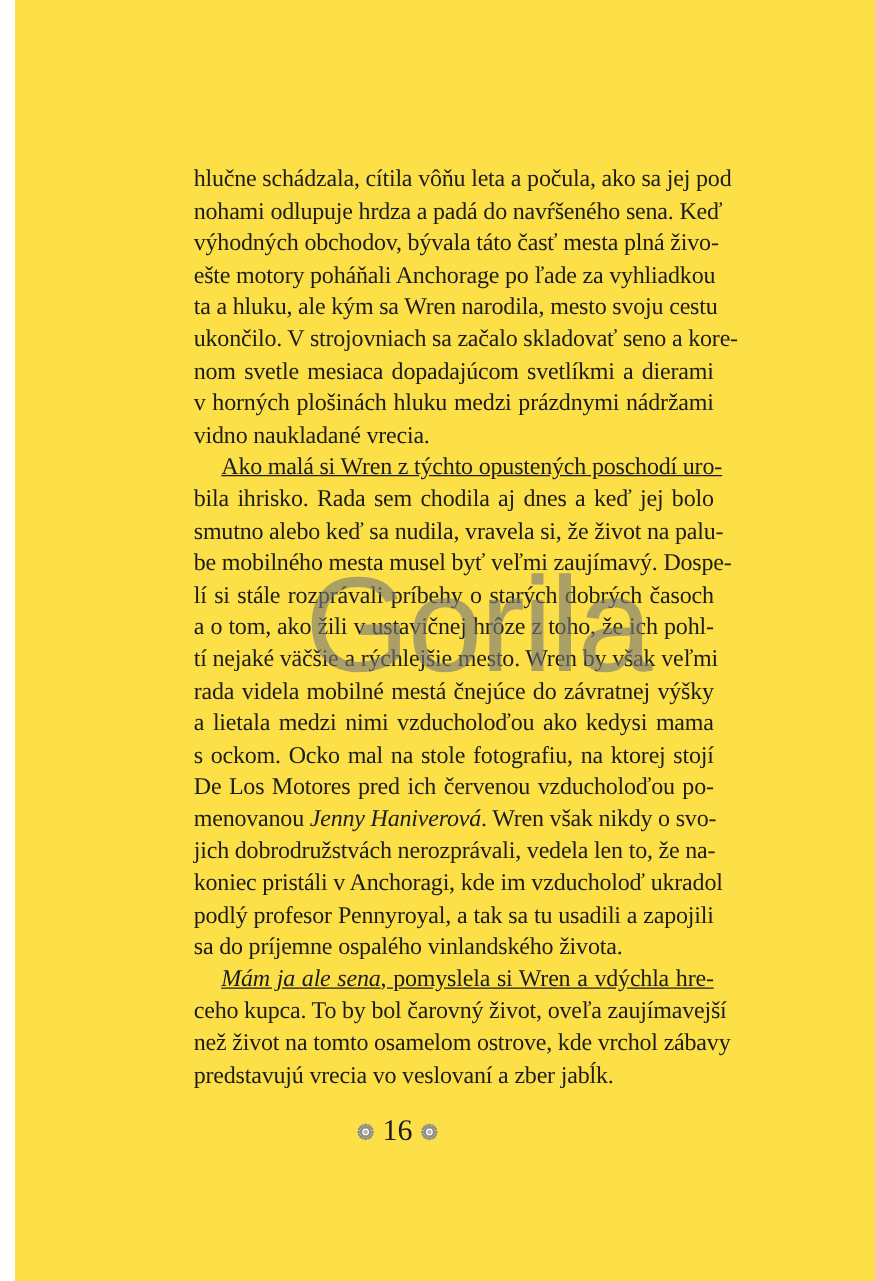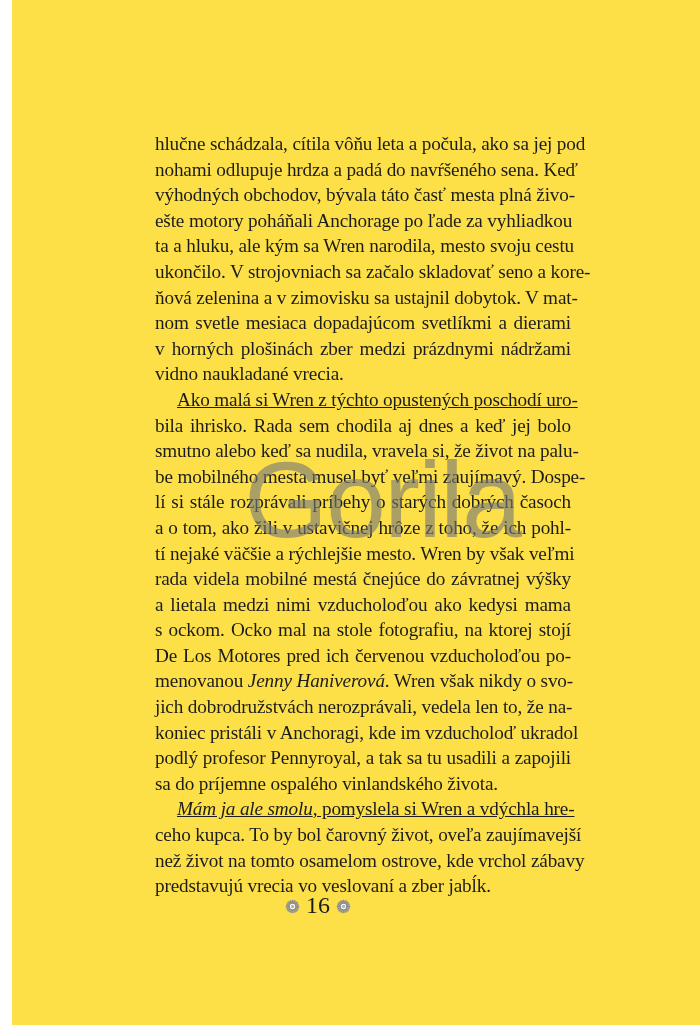--- a/index.html
+++ b/index.html
@@ -87,23 +87,22 @@
 
   <div class="text-block">
 
     <div>
       <span class="line">hlučne schádzala, cítila vôňu leta a počula, ako sa jej pod</span>
       <span class="line">nohami odlupuje hrdza a padá do navŕšeného sena. Keď</span>
       <span class="line">výhodných obchodov, bývala táto časť mesta plná živo-</span>
       <span class="line">ešte motory poháňali Anchorage po ľade za vyhliadkou</span>
       <span class="line">ta a hluku, ale kým sa Wren narodila, mesto svoju cestu</span>
       <span class="line">ukončilo. V strojovniach sa začalo skladovať seno a kore-</span>
-      <span class="line">ňová zelenina a v zimovisku sa ustajnil dobytok. V mat-</span>
       <span class="line">nom svetle mesiaca dopadajúcom svetlíkmi a dierami</span>
-      <span class="line">v horných plošinách zber medzi prázdnymi nádržami</span>
+      <span class="line">v horných plošinách hluku medzi prázdnymi nádržami</span>
       <span class="line last">vidno naukladané vrecia.</span>
     </div>
 
     <div>
       <span class="line indent">Ako malá si Wren z týchto opustených poschodí uro-</span>
       <span class="line">bila ihrisko. Rada sem chodila aj dnes a keď jej bolo</span>
       <span class="line">smutno alebo keď sa nudila, vravela si, že život na palu-</span>
       <span class="line">be mobilného mesta musel byť veľmi zaujímavý. Dospe-</span>
       <span class="line">lí si stále rozprávali príbehy o starých dobrých časoch</span>
       <span class="line">a o tom, ako žili v ustavičnej hrôze z toho, že ich pohl-</span>
@@ -113,21 +112,21 @@
       <span class="line">s ockom. Ocko mal na stole fotografiu, na ktorej stojí</span>
       <span class="line">De Los Motores pred ich červenou vzducholoďou po-</span>
       <span class="line"><span>menovanou </span><i>Jenny Haniverová</i><span>. Wren však nikdy o svo-</span></span>
       <span class="line">jich dobrodružstvách nerozprávali, vedela len to, že na-</span>
       <span class="line">koniec pristáli v Anchoragi, kde im vzducholoď ukradol</span>
       <span class="line">podlý profesor Pennyroyal, a tak sa tu usadili a zapojili</span>
       <span class="line last">sa do príjemne ospalého vinlandského života.</span>
     </div>
 
     <div>
-      <span class="line indent"><i>Mám ja ale smolu</i><span>, pomyslela si Wren a vdýchla hre-</span></span>
+      <span class="line indent"><i>Mám ja ale sena</i><span>, pomyslela si Wren a vdýchla hre-</span></span>
       <span class="line">ceho kupca. To by bol čarovný život, oveľa zaujímavejší</span>
       <span class="line">než život na tomto osamelom ostrove, kde vrchol zábavy</span>
       <span class="line last">predstavujú vrecia vo veslovaní a zber jabĺk.</span>
     </div>
   </div>
 
   <div class="watermark">Gorila</div>
 
   <div class="footer">
     <span class="ornament">

